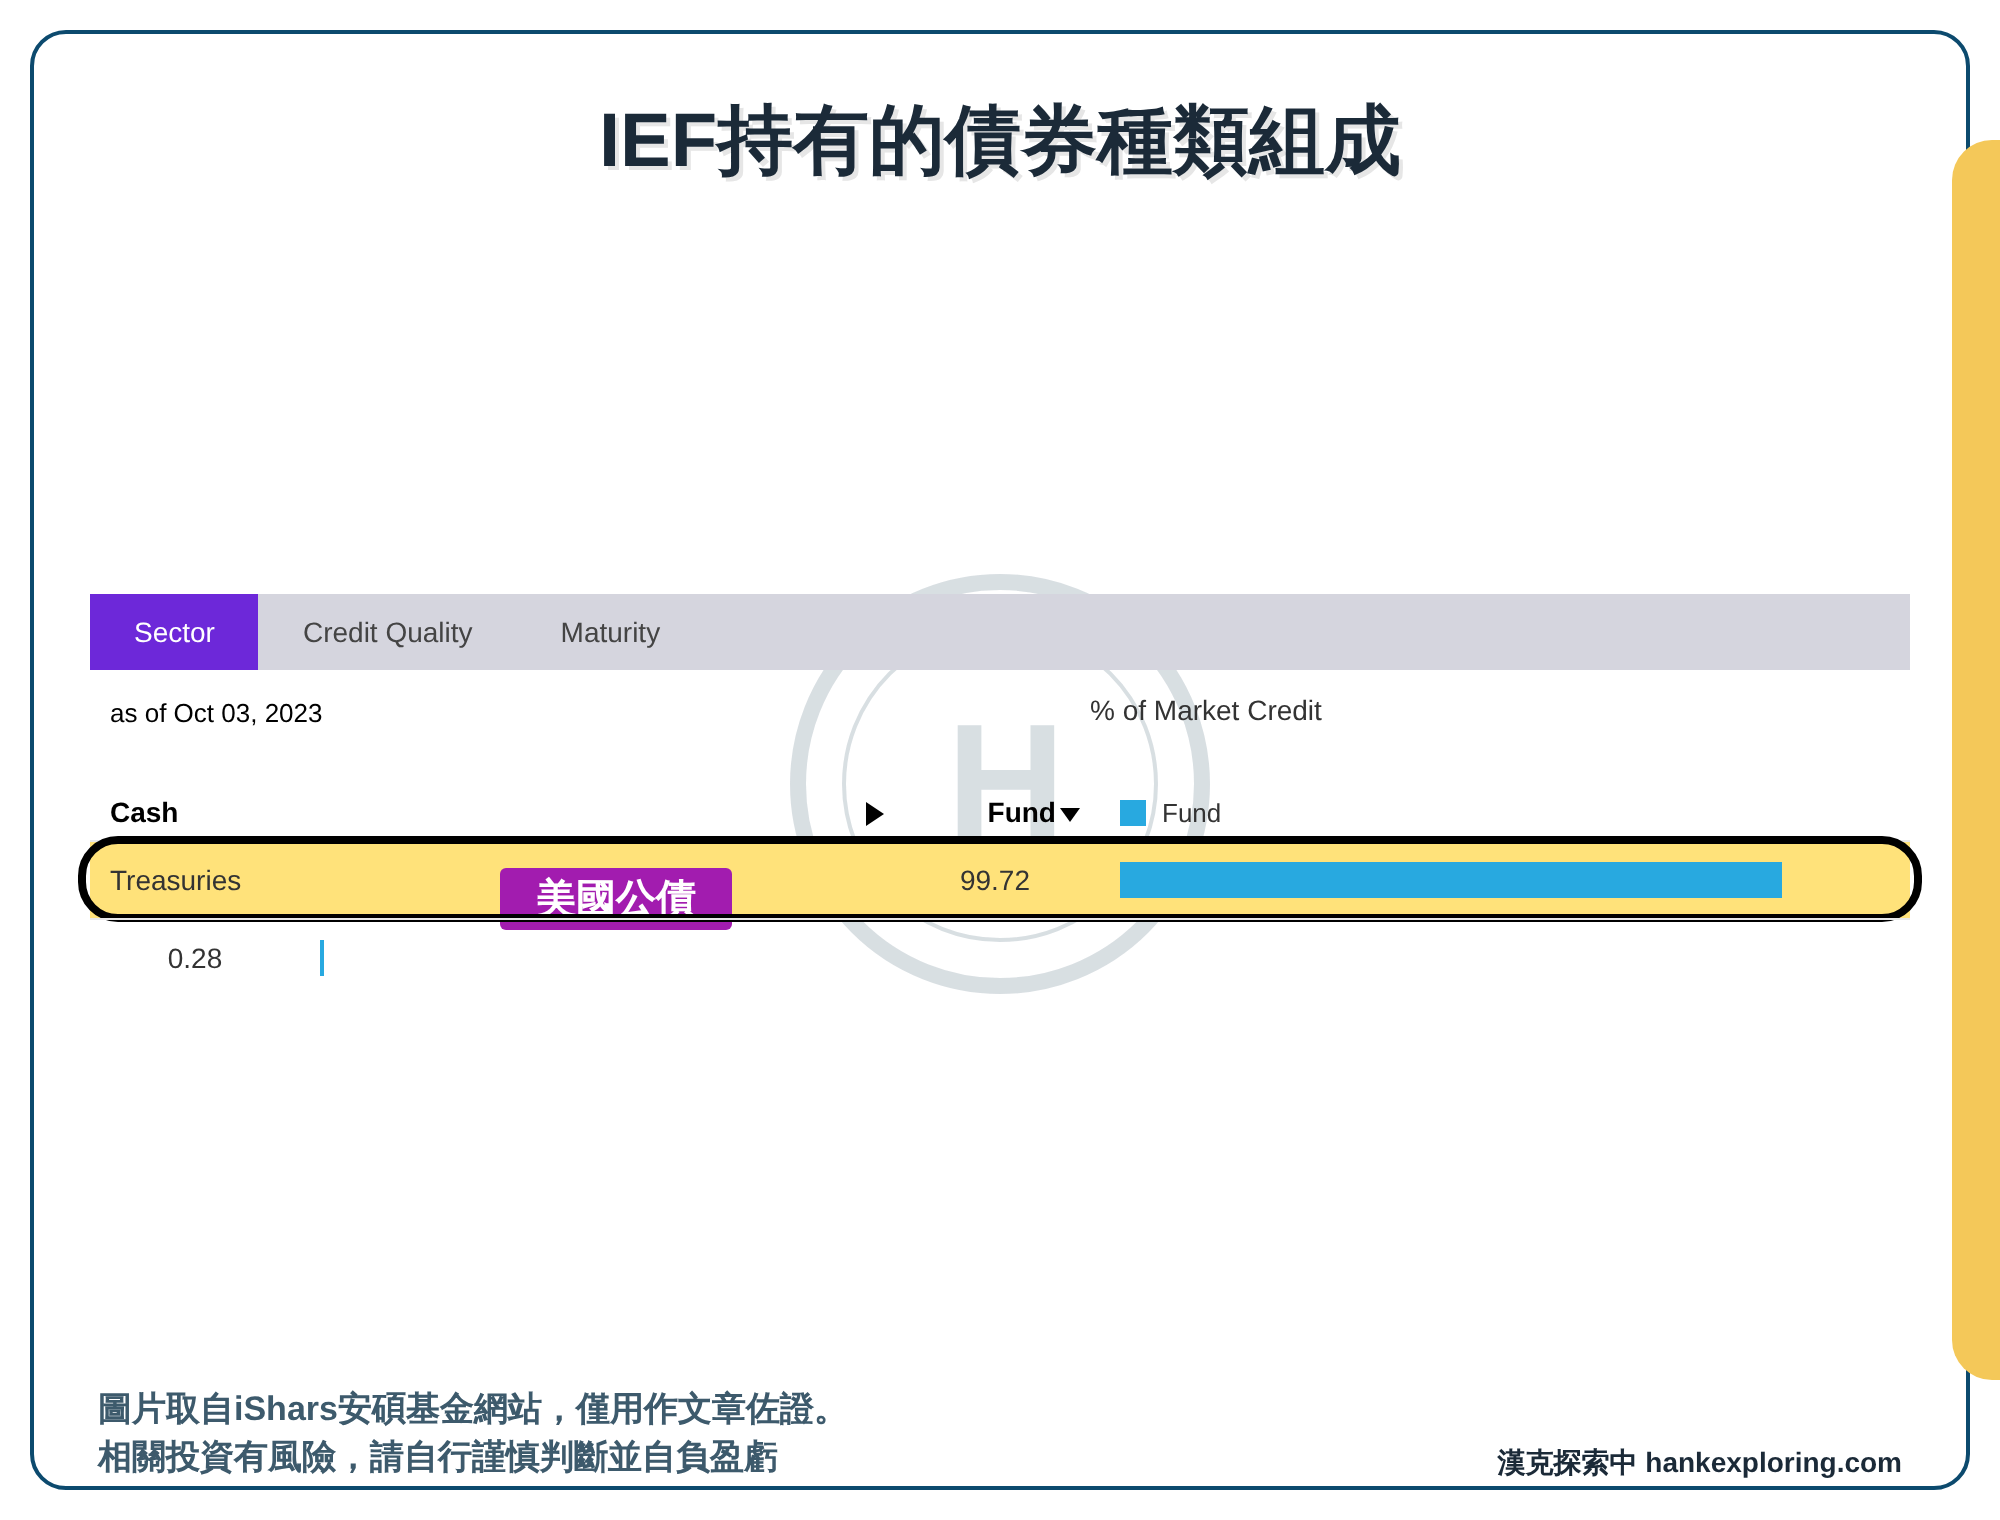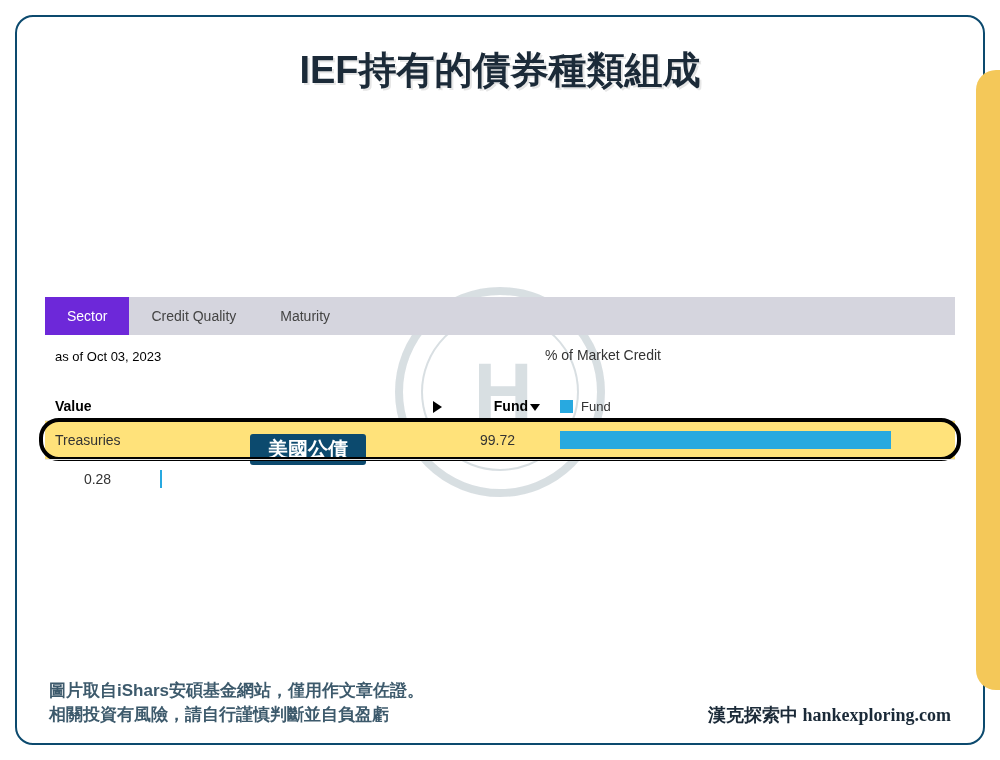--- a/index.html
+++ b/index.html
@@ -161,50 +161,50 @@
     .d-fund { flex: 0 0 85px; text-align: center; }
     .d-chart { flex: 1; padding-left: 20px; }
     .bar {
       height: 18px;
       background: #28a9e0;
     }
     .annotation-badge {
       position: absolute;
       left: 195px;
       top: 2px;
-      background: #0c4a6e;
+      background: #a21caf;
       color: #fff;
       font-size: 20px;
       font-weight: 700;
       padding: 2px 18px;
       border-radius: 3px;
       font-family: "Microsoft JhengHei", Arial, sans-serif;
     }
     .footer {
       position: absolute;
-      bottom: 16px;
+      bottom: 2px;
       left: 32px;
       right: 32px;
       display: flex;
       justify-content: space-between;
       align-items: flex-end;
       z-index: 5;
     }
     .footer-left {
       color: #3d5a6c;
       font-size: 17px;
       font-weight: 700;
       line-height: 1.4;
       font-family: "Microsoft JhengHei", Arial, sans-serif;
     }
     .footer-right {
       color: #1b2a38;
-      font-size: 18px;
+      font-size: 14px;
       font-weight: 900;
-      font-family: Liberation Serif, serif;
+      font-family: Liberation Sans, sans-serif;
       margin-top: 48px;
     }
   </style>
 </head>
 <body>
 
 <div class="accent-stripe"></div>
 
 <div class="outer-frame">
   <h1 class="title">IEF持有的債券種類組成</h1>
@@ -218,21 +218,21 @@
       <div class="tab active">Sector</div>
       <div class="tab">Credit Quality</div>
       <div class="tab">Maturity</div>
     </div>
 
     <div class="asof">as of Oct 03, 2023</div>
 
     <div class="chart-title-over">% of Market Credit</div>
 
     <div class="header-row">
-      <div class="col-type">Value</div>
+      <div class="col-type">Cash</div>
       <div class="col-fund">
         <span class="play-icon"></span>
         <span>Fund</span><span class="sort-icon"></span>
       </div>
       <div class="col-chart">
         <span class="legend-sq"></span>
         <span class="legend-label">Fund</span>
       </div>
     </div>
 

